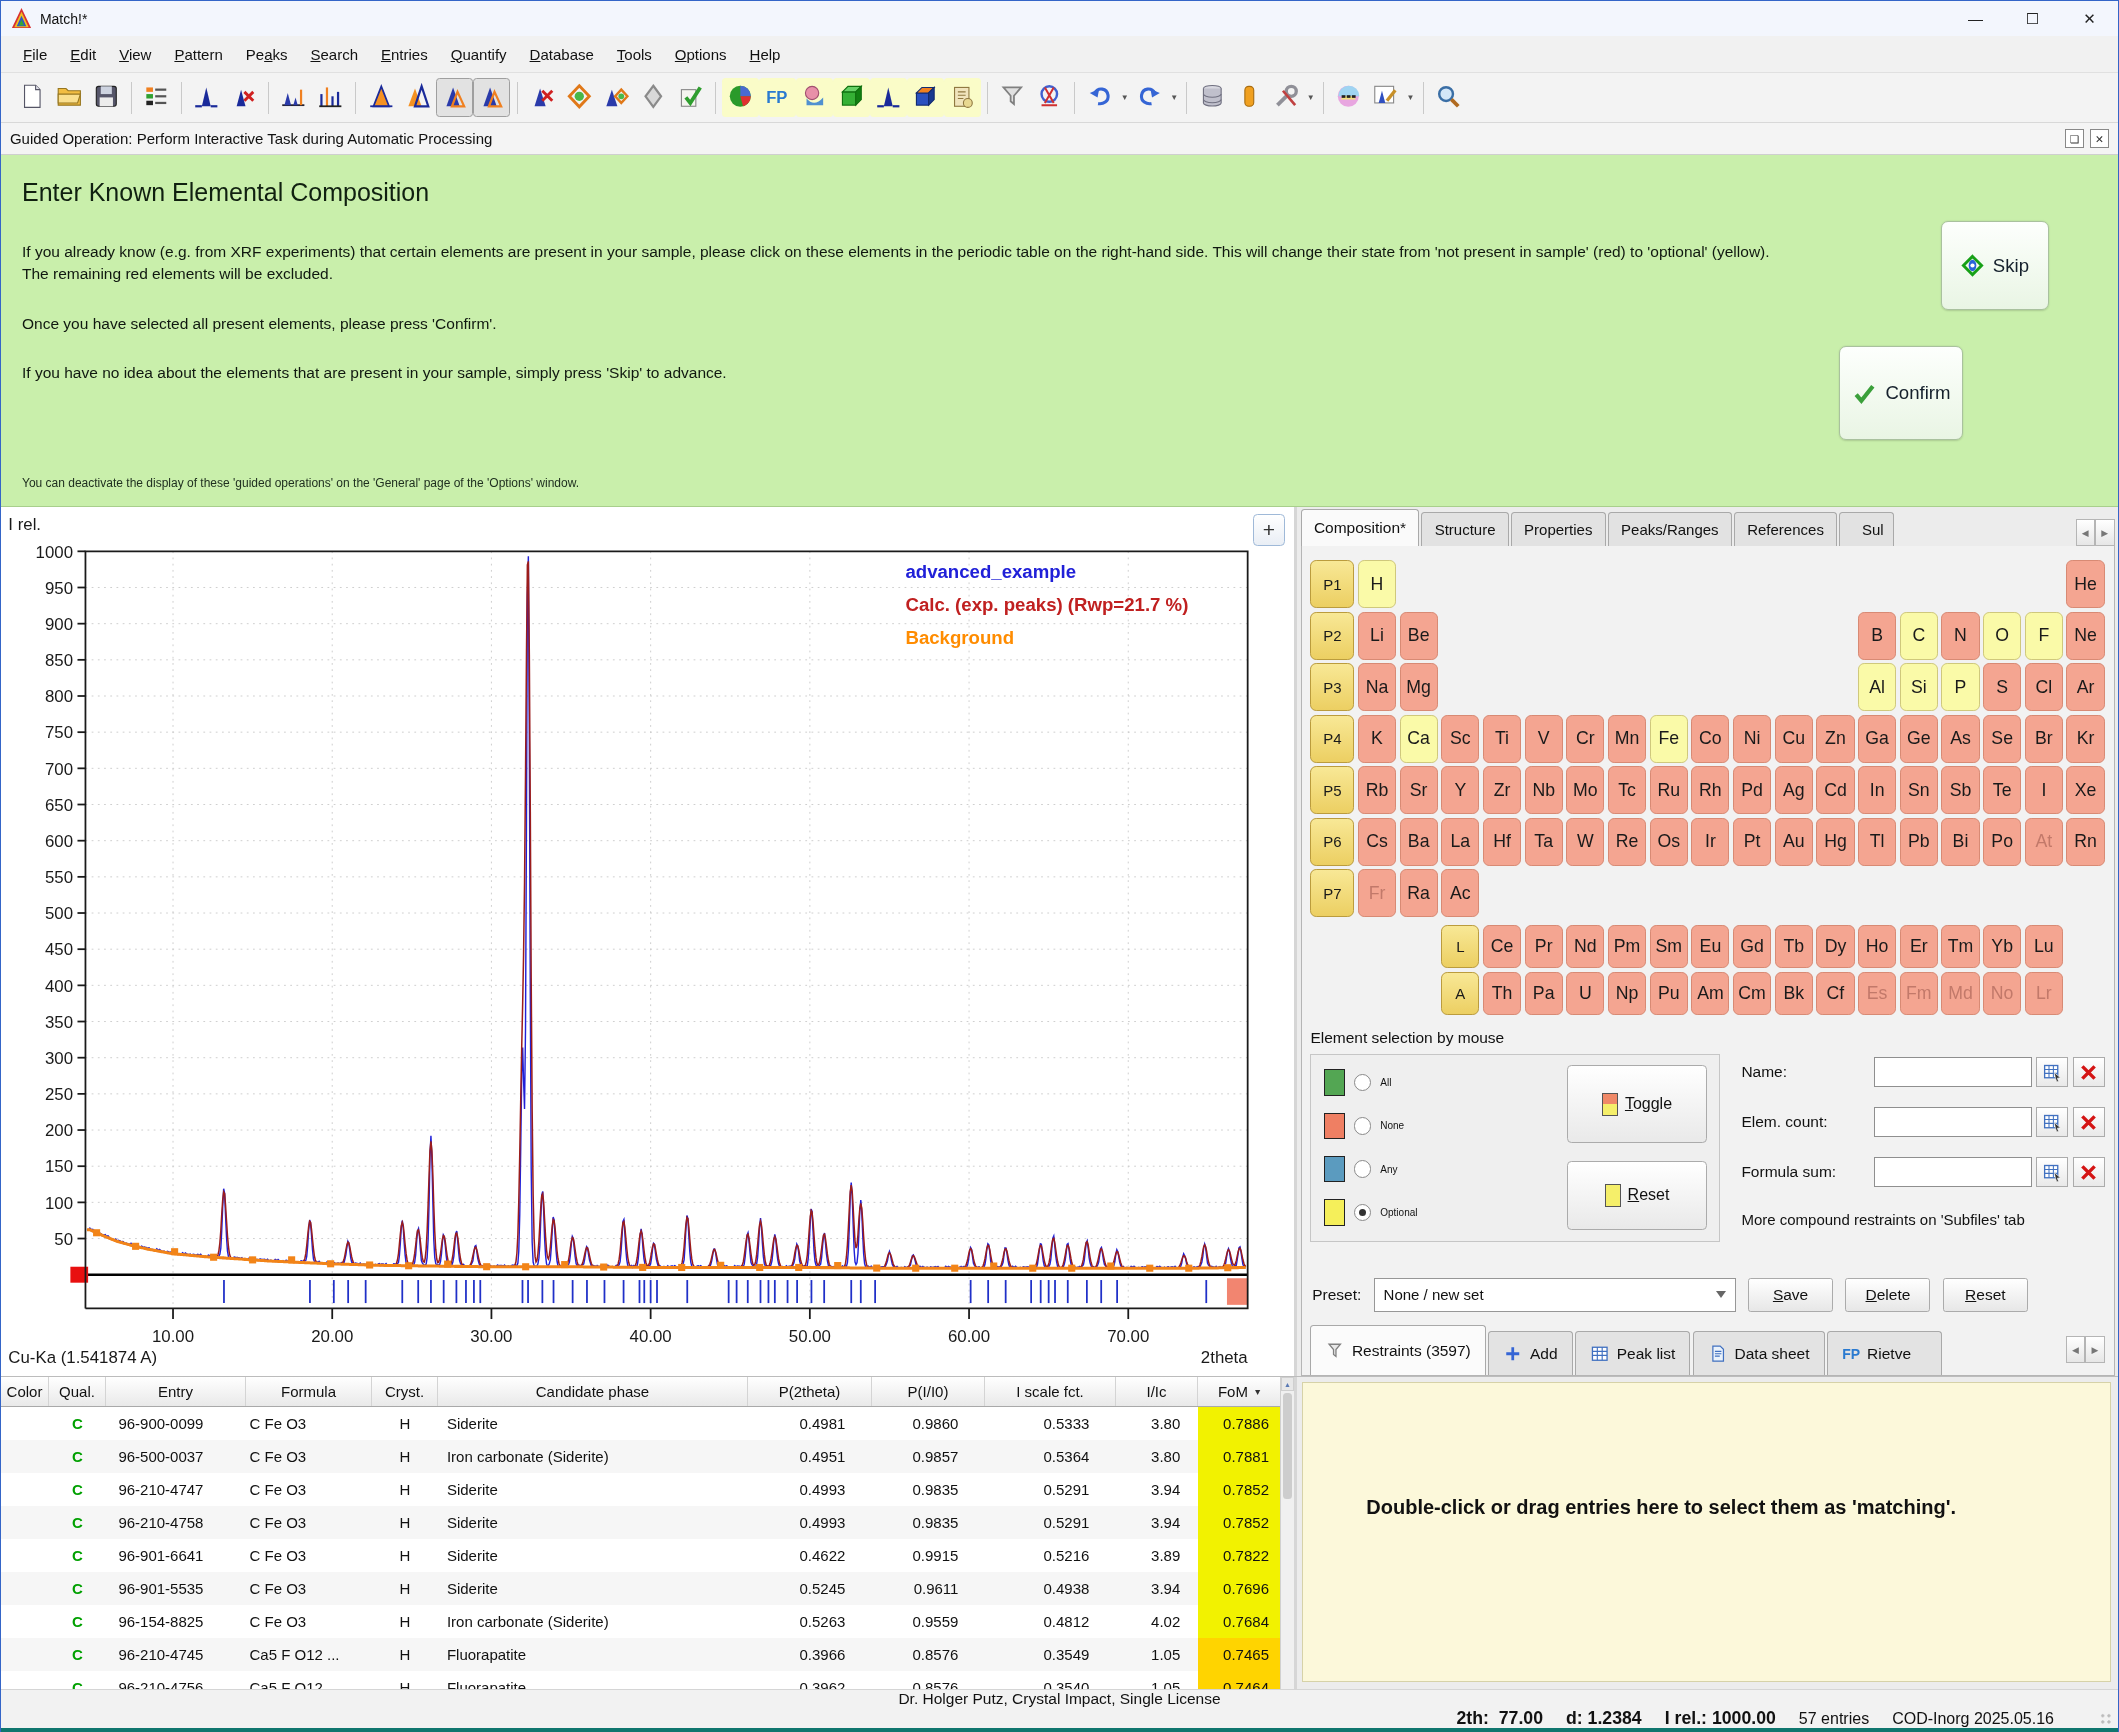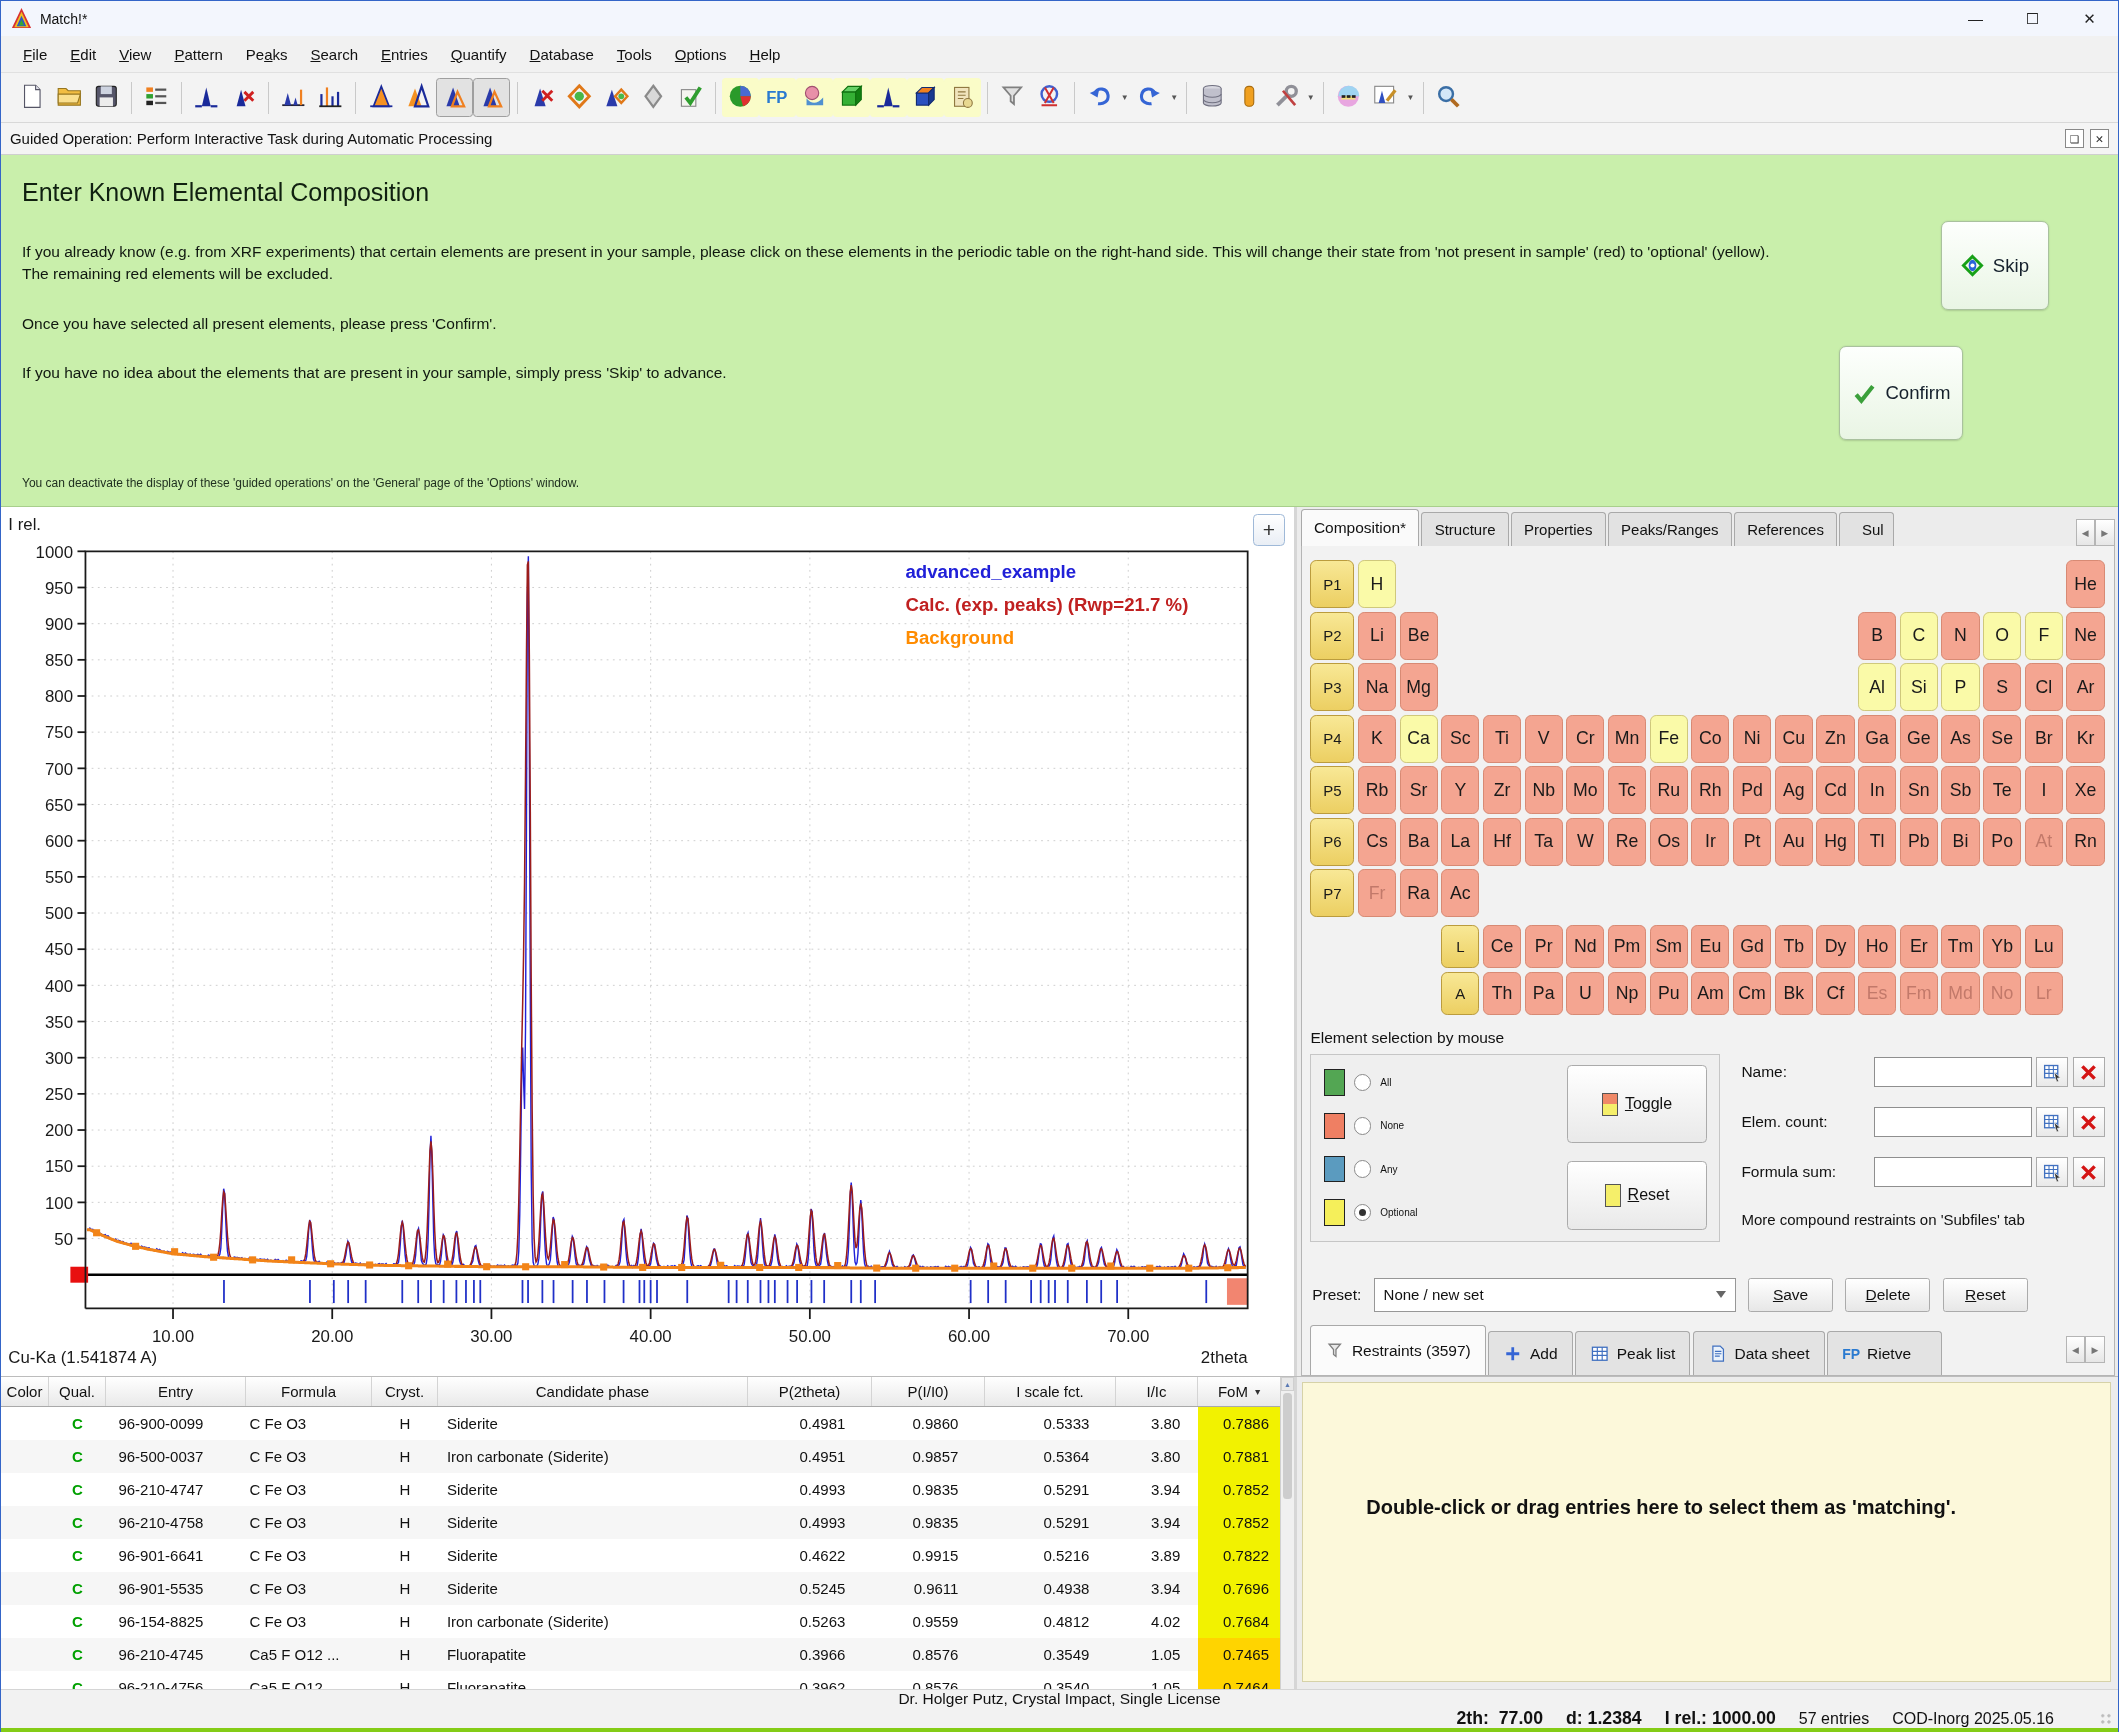--- a/index.html
+++ b/index.html
@@ -1,20 +1,20 @@
 <!DOCTYPE html>
 <html style="font-size:14px"><head>
 <meta charset="utf-8">
 <style>
   * { margin:0; padding:0; box-sizing:border-box; }
   html,body { background:#888; }
   #root {
     width:2119px; height:1733px; position:relative;
     font-family:"Liberation Sans", sans-serif;
-    background:#84cc16;
+    background:#0f766e;
     border:1.8px solid #3465c8;
     overflow:hidden;
   }
   
   .titlebar { height:35px; background:#f3f6fd; display:flex; align-items:center; padding-left:8.9px; }
   .titlebar .logo { width:23px; height:23px; margin-right:7px; }
   .titlebar .title { font-size:14px; color:#111; }
   .winbtns { margin-left:auto; display:flex; height:100%; }
   .winbtn { width:57px; height:100%; display:flex; align-items:center; justify-content:center; font-size:15px; color:#222; }
   

